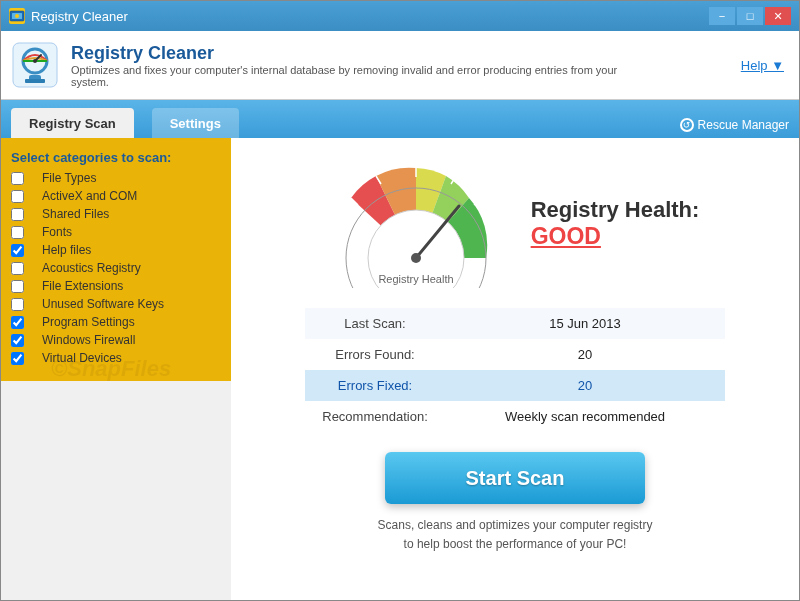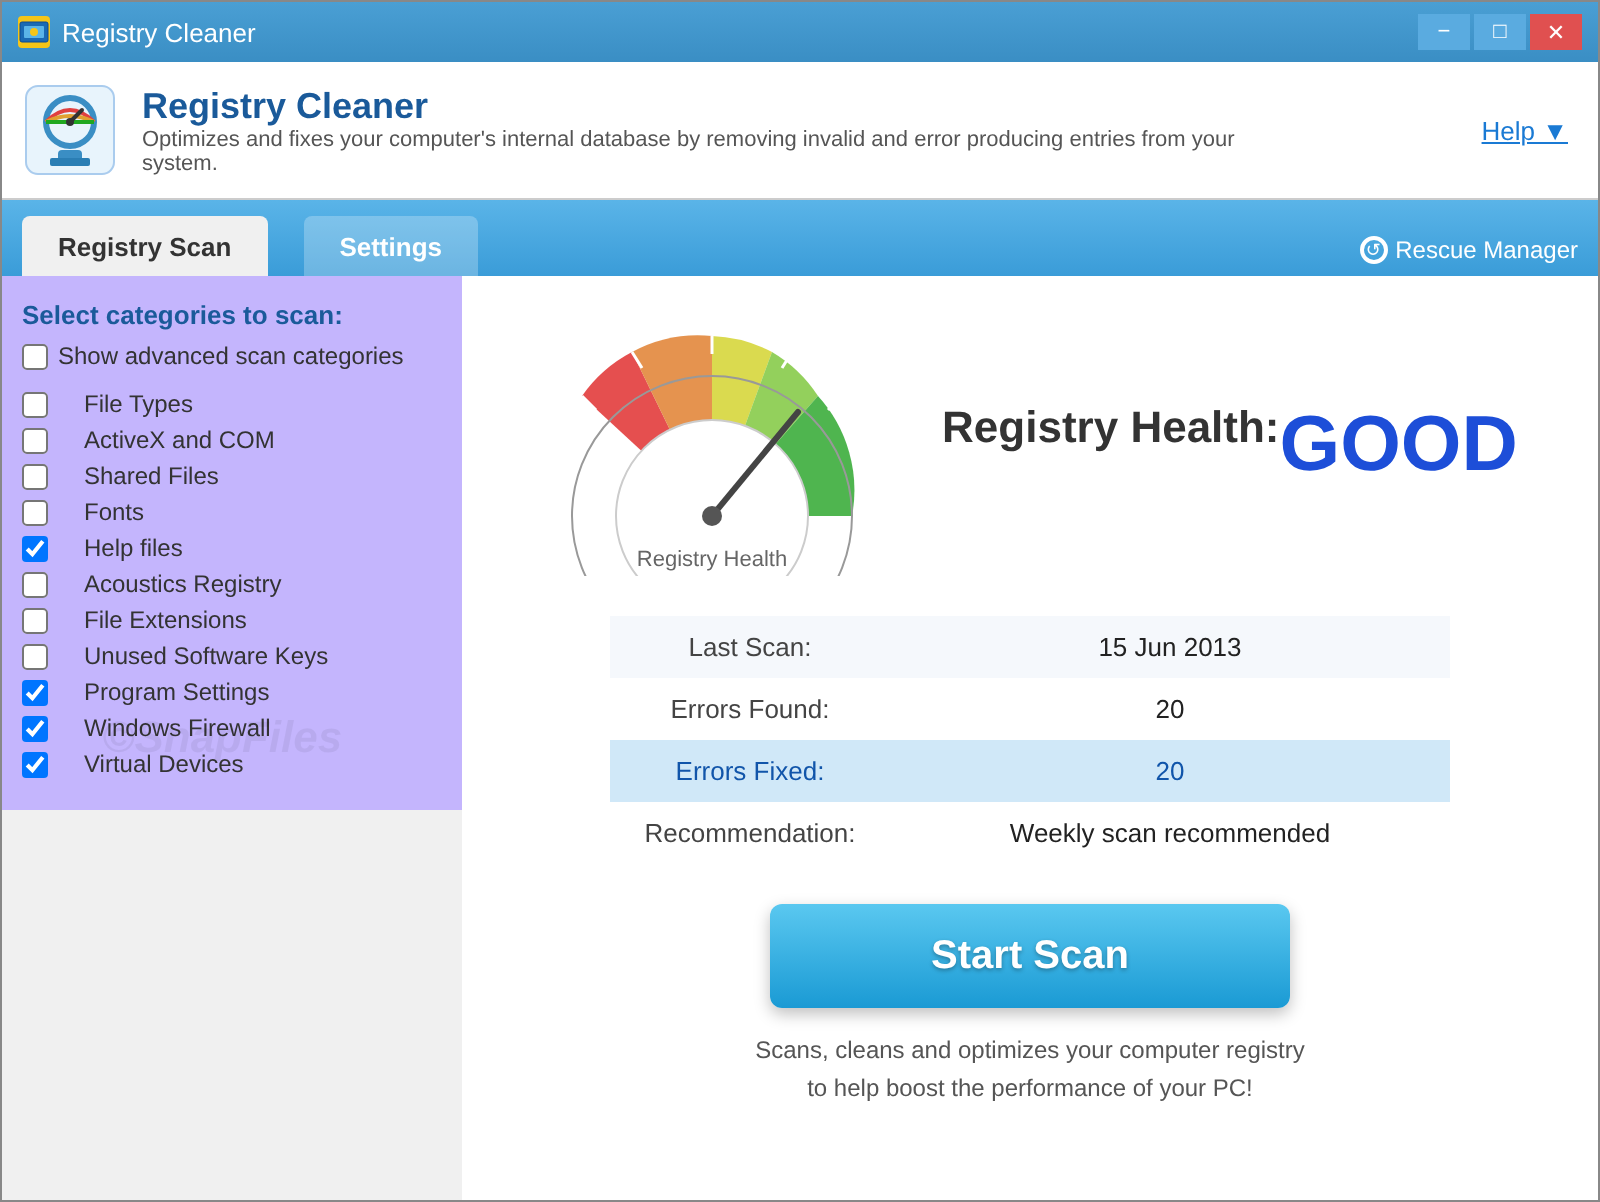--- a/index.html
+++ b/index.html
@@ -167,21 +167,21 @@
     
     .main-content {
       display: flex;
       flex: 1;
       overflow: hidden;
     }
 
     
     .sidebar {
       width: 261px;
-      background: #c4b5fd;
+      background: #eab308;
       border-right: 1px solid #ccc;
       padding: 12px 10px;
       flex-shrink: 0;
       overflow-y: auto;
     }
     .sidebar-title {
       font-weight: bold;
       color: #1a5a9a;
       font-size: 13px;
       margin-bottom: 6px;
@@ -234,31 +234,32 @@
       position: relative;
     }
     .gauge-container svg {
       width: 170px;
       height: 130px;
     }
 
     
     .health-text {
       display: flex;
-      flex-direction: row;
+      flex-direction: column;
     }
     .health-label {
       font-size: 22px;
       font-weight: bold;
       color: #333;
     }
     .health-value {
-      font-size: 39px;
-      font-weight: bold;
-      color: #1d4ed8;
+      font-size: 23px;
+      font-weight: bold;
+      color: #ef4444;
+      text-decoration: underline;
     }
 
     
     .info-table {
       width: 100%;
       max-width: 420px;
       border-collapse: collapse;
       margin-bottom: 20px;
       text-align: center;
     }
@@ -388,24 +389,20 @@
       <div class="rescue-icon">↺</div>
       <span>Rescue Manager</span>
     </div>
   </div>
 
   <div class="main-content">
 
     <div class="sidebar-wrapper" style="width:230px; flex-shrink:0; position:relative;">
       <div class="sidebar">
         <div class="sidebar-title">Select categories to scan:</div>
-        <div class="show-advanced">
-          <input type="checkbox" style="">
-          <span>Show advanced scan categories</span>
-        </div>
 
         <div class="checkbox-item">
           <input type="checkbox" style="">
           <span>File Types</span>
         </div>
         <div class="checkbox-item">
           <input type="checkbox" style="">
           <span>ActiveX and COM</span>
         </div>
         <div class="checkbox-item">

